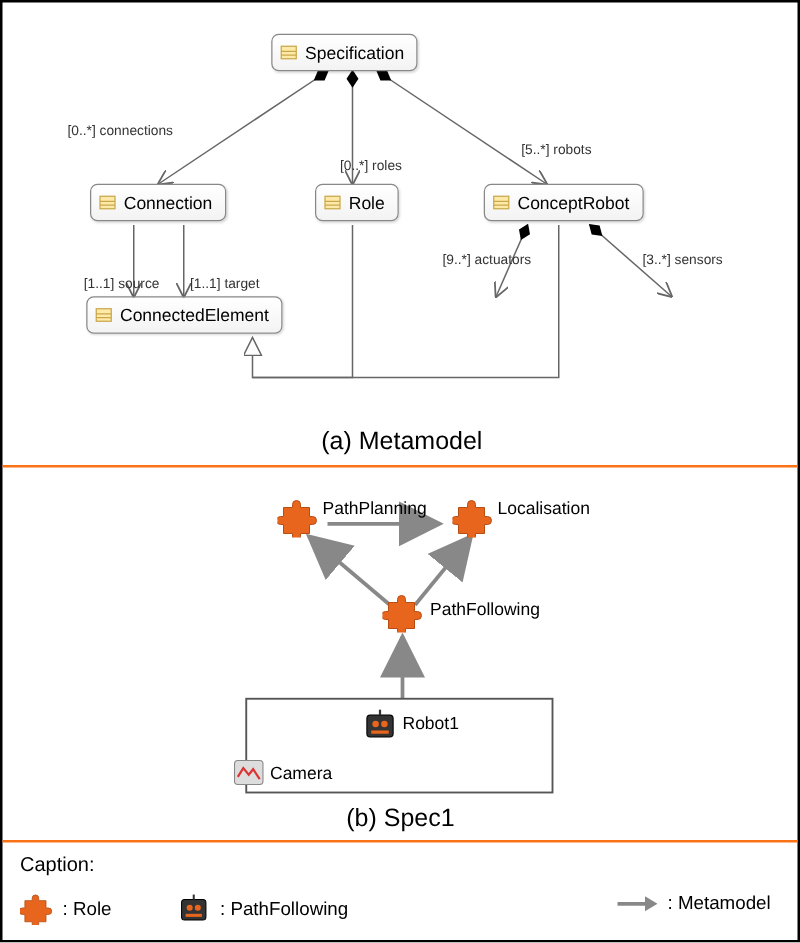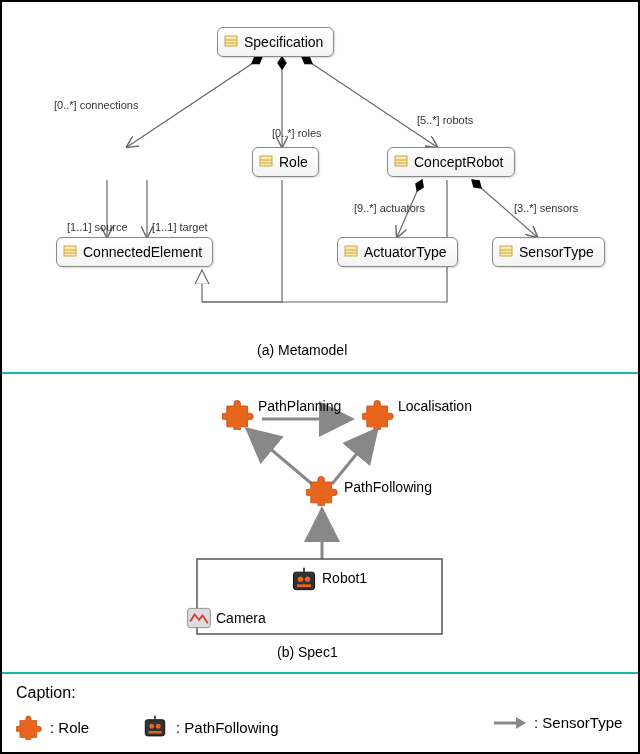--- a/index.html
+++ b/index.html
@@ -1,21 +1,21 @@
 <!DOCTYPE html>
 <html><head>
 <meta charset="utf-8">
 <style>
   html,body{margin:0;padding:0;background:#fff;font-family:Arial,Helvetica,sans-serif;font-size:13px;color:#000}
   #stage{position:relative;width:640px;height:754px;border:2px solid #000;box-sizing:border-box}
-  .section{position:absolute;left:0;right:0;border-top:2px solid #14b8a6}
-  .subcaption{position:absolute;font-size:14px}
+  .section{position:absolute;left:0;right:0;border-top:2px solid #f97316}
+  .subcaption{position:absolute;font-size:20px}
   
   .cls{position:absolute;border:1px solid #888;border-radius:6px;background:linear-gradient(#fff,#f3f3f3);box-shadow:1px 1px 2px rgba(0,0,0,.15);padding:6px 10px 6px 6px;white-space:nowrap}
-  .cls .hdr{display:flex;align-items:flex-start;gap:6px;font-size:14px}
+  .cls .hdr{display:flex;align-items:center;gap:6px;font-size:14px}
   .cls .title{font-weight:400}
   .cls-icon{width:14px;height:14px;flex:0 0 14px}
   .edge-label{position:absolute;font-size:11px;color:#333;white-space:nowrap}
   .leg-item{position:absolute;display:flex;align-items:center;gap:8px;font-size:15px}
   
   .puzzle{position:relative;width:32px;height:32px}
   .puzzle svg{width:100%;height:100%}
   .robot-ic{width:28px;height:28px}
   .sensor-ic{width:28px;height:28px}
   .spec-label{position:absolute;font-size:14px}
@@ -58,68 +58,58 @@
     <div class="cls" style="left:215px;top:25px">
       <div class="hdr">
           <svg class="cls-icon">
             <rect x="1" y="2" width="12" height="10" fill="#ffe9a8" stroke="#c9a84a"></rect>
             <line x1="1" y1="6" x2="13" y2="6" stroke="#c9a84a"></line>
             <line x1="1" y1="9" x2="13" y2="9" stroke="#c9a84a"></line>
           </svg>
           <span class="title">Specification</span>
         </div>
     </div>
+    <div class="cls" style="left:70px;top:145px">
+      <div class="hdr">
+          <svg class="cls-icon">
+            <rect x="1" y="2" width="12" height="10" fill="#ffe9a8" stroke="#c9a84a"></rect>
+            <line x1="1" y1="6" x2="13" y2="6" stroke="#c9a84a"></line>
+            <line x1="1" y1="9" x2="13" y2="9" stroke="#c9a84a"></line>
+          </svg>
+          <span class="title">Connection</span>
+        </div>
+    </div>
     <div class="cls" style="left:385px;top:145px">
       <div class="hdr">
           <svg class="cls-icon">
             <rect x="1" y="2" width="12" height="10" fill="#ffe9a8" stroke="#c9a84a"></rect>
             <line x1="1" y1="6" x2="13" y2="6" stroke="#c9a84a"></line>
             <line x1="1" y1="9" x2="13" y2="9" stroke="#c9a84a"></line>
           </svg>
           <span class="title">ConceptRobot</span>
         </div>
     </div>
     <div class="cls" style="left:250px;top:145px">
       <div class="hdr">
           <svg class="cls-icon">
             <rect x="1" y="2" width="12" height="10" fill="#ffe9a8" stroke="#c9a84a"></rect>
             <line x1="1" y1="6" x2="13" y2="6" stroke="#c9a84a"></line>
             <line x1="1" y1="9" x2="13" y2="9" stroke="#c9a84a"></line>
           </svg>
           <span class="title">Role</span>
         </div>
     </div>
-    <div class="cls" style="left:54px;top:235px">
+    <div class="cls" style="left:67px;top:235px">
       <div class="hdr">
           <svg class="cls-icon">
             <rect x="1" y="2" width="12" height="10" fill="#ffe9a8" stroke="#c9a84a"></rect>
             <line x1="1" y1="6" x2="13" y2="6" stroke="#c9a84a"></line>
             <line x1="1" y1="9" x2="13" y2="9" stroke="#c9a84a"></line>
           </svg>
           <span class="title">ConnectedElement</span>
-        </div>
-    </div>
-    <div class="cls" style="left:335px;top:235px">
-      <div class="hdr">
-          <svg class="cls-icon">
-            <rect x="1" y="2" width="12" height="10" fill="#ffe9a8" stroke="#c9a84a"></rect>
-            <line x1="1" y1="6" x2="13" y2="6" stroke="#c9a84a"></line>
-            <line x1="1" y1="9" x2="13" y2="9" stroke="#c9a84a"></line>
-          </svg>
-          <span class="title">ActuatorType</span>
-        </div>
-    </div>
-    <div class="cls" style="left:490px;top:235px">
-      <div class="hdr">
-          <svg class="cls-icon">
-            <rect x="1" y="2" width="12" height="10" fill="#ffe9a8" stroke="#c9a84a"></rect>
-            <line x1="1" y1="6" x2="13" y2="6" stroke="#c9a84a"></line>
-            <line x1="1" y1="9" x2="13" y2="9" stroke="#c9a84a"></line>
-          </svg>
-          <span class="title">SensorType</span>
         </div>
     </div>
 
     <div class="edge-label" style="left:52px;top:97px">[0..*] connections</div>
     <div class="edge-label" style="left:270px;top:125px">[0..*] roles</div>
     <div class="edge-label" style="left:415px;top:112px">[5..*] robots</div>
     <div class="edge-label" style="left:352px;top:200px">[9..*] actuators</div>
     <div class="edge-label" style="left:512px;top:200px">[3..*] sensors</div>
     <div class="edge-label" style="left:65px;top:219px">[1..1] source</div>
     <div class="edge-label" style="left:150px;top:219px">[1..1] target</div>
@@ -205,17 +195,17 @@
         </svg>
       <span>: PathFollowing</span>
     </div>
 
 
     <div class="leg-item" style="left:490px;top:40px">
       <svg width="34" height="16">
           <line x1="2" y1="8" x2="26" y2="8" stroke="#888" stroke-width="3"></line>
           <path d="M24 2 L34 8 L24 14 Z" fill="#888"></path>
         </svg>
-      <span>: SensorType</span>
+      <span>: Metamodel</span>
     </div>
   </div>
 
 </div>
 
 </body></html>

